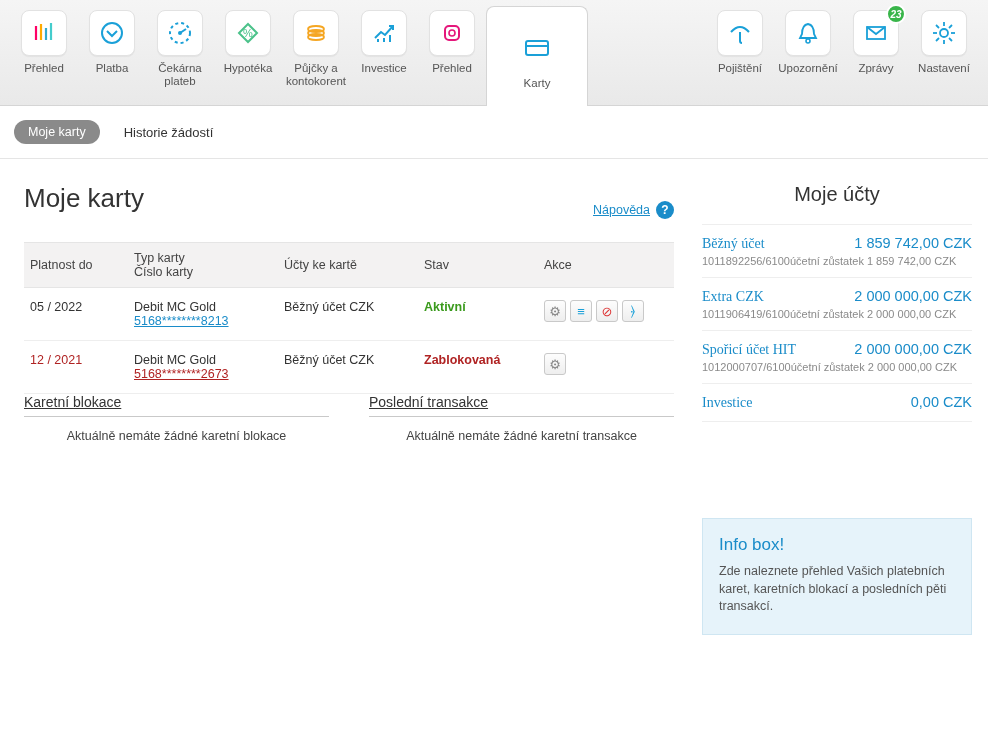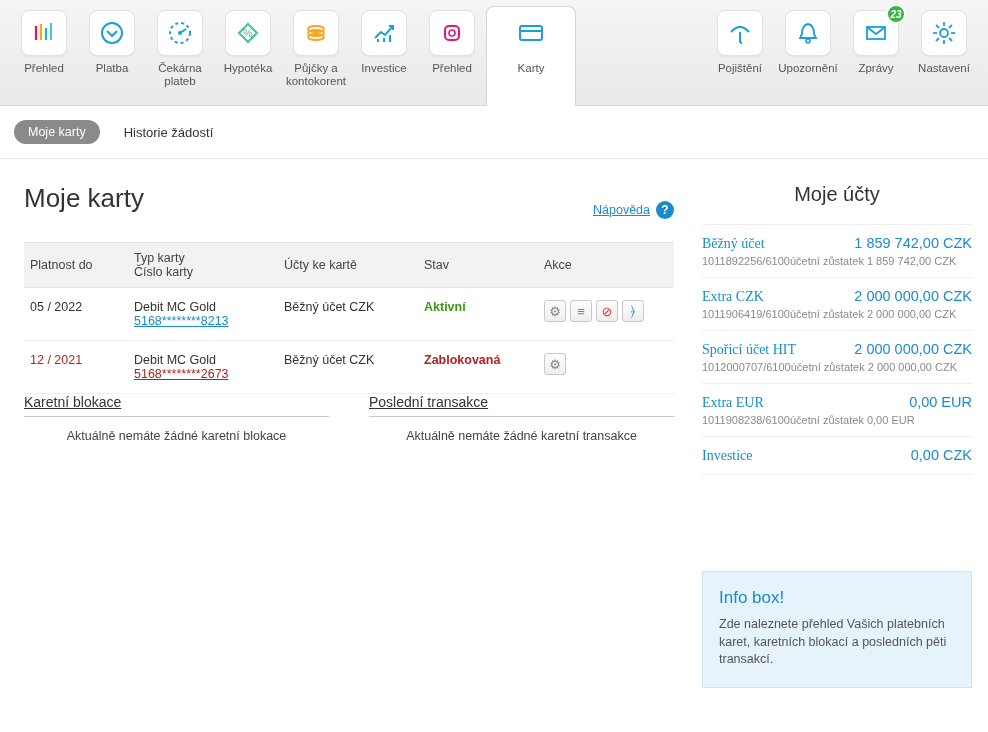--- a/index.html
+++ b/index.html
@@ -25,22 +25,22 @@
     cursor: pointer;
     padding-top: 4px;
     position: relative;
   }
   .topnav-item.active {
     background: #fff;
     border: 1px solid #d5d5d5;
     border-bottom: none;
     border-radius: 8px 8px 0 0;
     margin-bottom: -1px;
-    padding-top: 3px;
-    width: 90px;
+    padding-top: 18px;
+    width: 102px;
   }
   .icon-frame {
     width: 46px; height: 46px;
     margin: 0 auto 6px auto;
     background: #fff;
     border: 1px solid #e2e2e2;
     border-radius: 8px;
     display: flex;
     align-items: center;
     justify-content: center;
@@ -410,30 +410,20 @@
         <span class="acct-name">Spořicí účet HIT</span>
         <span class="acct-bal">2 000 000,00 CZK</span>
       </div>
       <div class="acct-row2">
         <span>1012000707/6100</span>
         <span>účetní zůstatek 2 000 000,00 CZK</span>
       </div>
     </div>
     <div class="acct">
       <div class="acct-row1">
-        <span class="acct-name">Extra EUR</span>
-        <span class="acct-bal">0,00 EUR</span>
-      </div>
-      <div class="acct-row2">
-        <span>1011908238/6100</span>
-        <span>účetní zůstatek 0,00 EUR</span>
-      </div>
-    </div>
-    <div class="acct">
-      <div class="acct-row1">
         <span class="acct-name">Investice</span>
         <span class="acct-bal">0,00 CZK</span>
       </div>
     </div>
 
     <div class="infobox">
       <h3>Info box!</h3>
       <p>Zde naleznete přehled Vašich platebních karet, karetních blokací a posledních pěti transakcí.</p>
     </div>
   </div>

